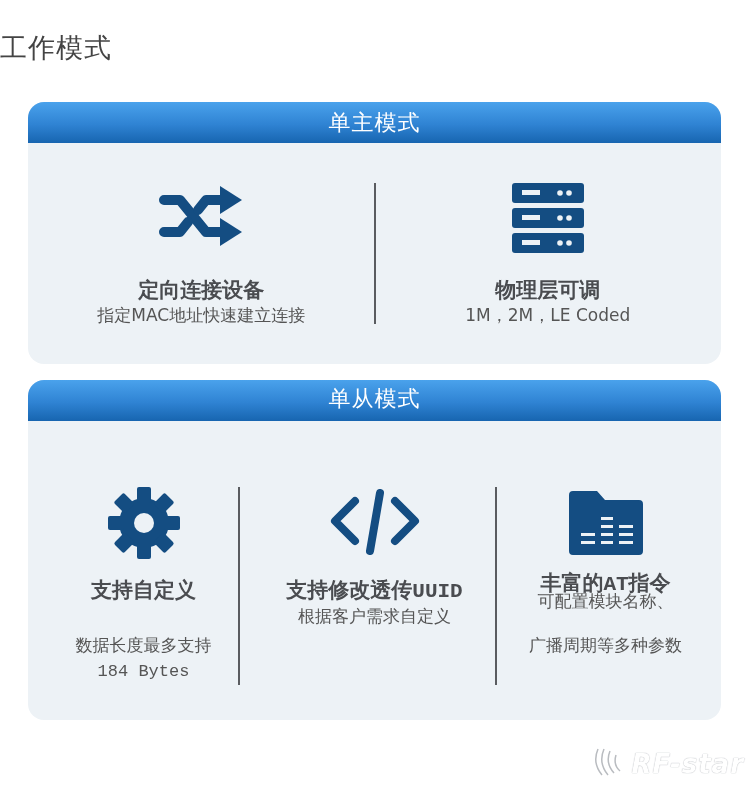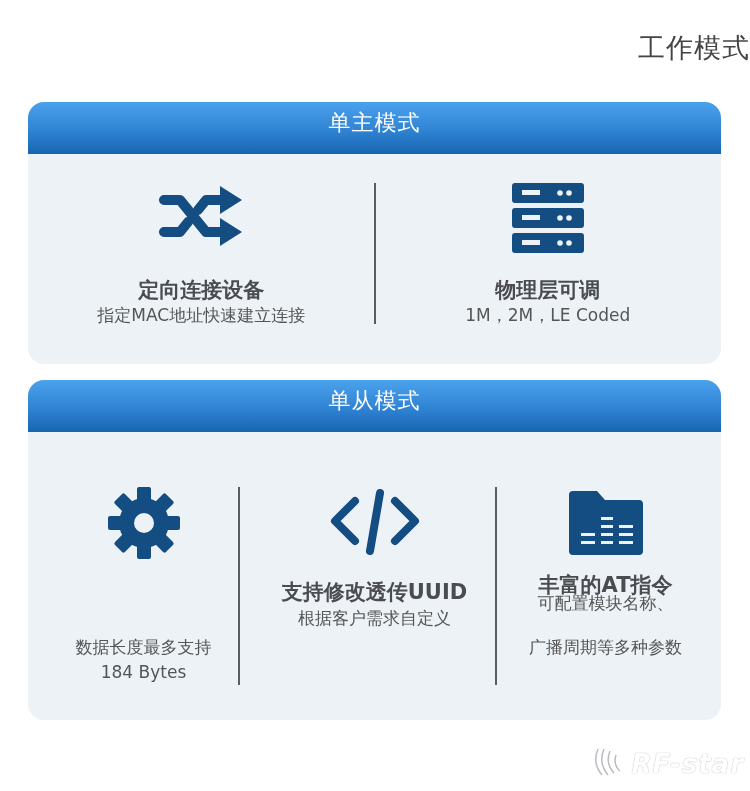--- a/index.html
+++ b/index.html
@@ -1,24 +1,24 @@
 <!DOCTYPE html>
 <html><head>
 <meta charset="utf-8">
 <style>
   html, body { margin:0; padding:0; background:#ffffff; }
   body { width:750px; height:791px; position:relative; overflow:hidden;
          font-family:"DejaVu Sans","Liberation Sans",sans-serif; color:#4d4f52; }
-  .page-title { position:absolute; left:0; width:750px; top:30px; text-align:right;
+  .page-title { position:absolute; left:0; width:750px; top:30px; text-align:left;
          font-size:27px; color:#444; letter-spacing:1px; }
   .card { position:absolute; left:28px; width:693px; background:#edf2f6; border-radius:16px; overflow:hidden; }
-  .card-header { height:52px; line-height:41px; text-align:center; color:#fff; font-size:22px;
+  .card-header { height:41px; line-height:41px; text-align:center; color:#fff; font-size:22px;
          background:linear-gradient(to bottom,#4aa2ec 0%,#2f83d3 55%,#1765b0 100%); letter-spacing:1px; }
   .card1 { top:102px; height:262px; }
-  .card2 { top:380px; height:340px; }
+  .card2 { top:380px; height:340px;font-family:Liberation Mono, monospace; }
   .cols { position:absolute; left:0; right:0; top:41px; bottom:0; display:flex; }
   .col { flex:1; position:relative; text-align:center;padding-left:18px; }
   .divider { position:absolute; width:2px; background:#5a5c60; }
   .icon { position:absolute; left:50%; transform:translateX(-50%); }
   .feat-title { position:absolute; left:0; right:0; font-size:21px; font-weight:bold; color:#4a4c50; line-height:28px; }
   .feat-desc { position:absolute; left:0; right:0; font-size:17px; color:#555; line-height:24px; }
   .logo { position:absolute; right:6px; bottom:12px; font-size:26px; font-style:italic; font-weight:bold;
           color:#fff; text-shadow:0 0 1px #b9bcc0, 0 0 1px #b9bcc0; letter-spacing:1px; }
   .logo-waves { position:absolute; right:128px; bottom:12px; }
 </style>
@@ -82,20 +82,21 @@
             <rect x="-7" y="-36" width="14" height="16" rx="2" transform="rotate(90)"></rect>
             <rect x="-7" y="-36" width="14" height="16" rx="2" transform="rotate(135)"></rect>
             <rect x="-7" y="-36" width="14" height="16" rx="2" transform="rotate(180)"></rect>
             <rect x="-7" y="-36" width="14" height="16" rx="2" transform="rotate(225)"></rect>
             <rect x="-7" y="-36" width="14" height="16" rx="2" transform="rotate(270)"></rect>
             <rect x="-7" y="-36" width="14" height="16" rx="2" transform="rotate(315)"></rect>
           </g>
         </g>
         <circle r="10" fill="#edf2f6"></circle>
       </svg>
+      <div class="feat-title" style="top:157px">支持自定义</div>
       <div class="feat-desc" style="top:214px">数据长度最多支持</div>
       <div class="feat-desc" style="top:239px">184 Bytes</div>
     </div>
     <div class="col">
       <svg class="icon" style="top:68px" width="92" height="66" viewBox="0 0 92 66">
         <g fill="none" stroke="#144d82" stroke-width="8" stroke-linecap="round" stroke-linejoin="round">
           <path d="M26 12 L6 32 L26 52"></path>
           <path d="M66 12 L86 32 L66 52"></path>
           <path d="M51 4 L41 62"></path>
         </g>

